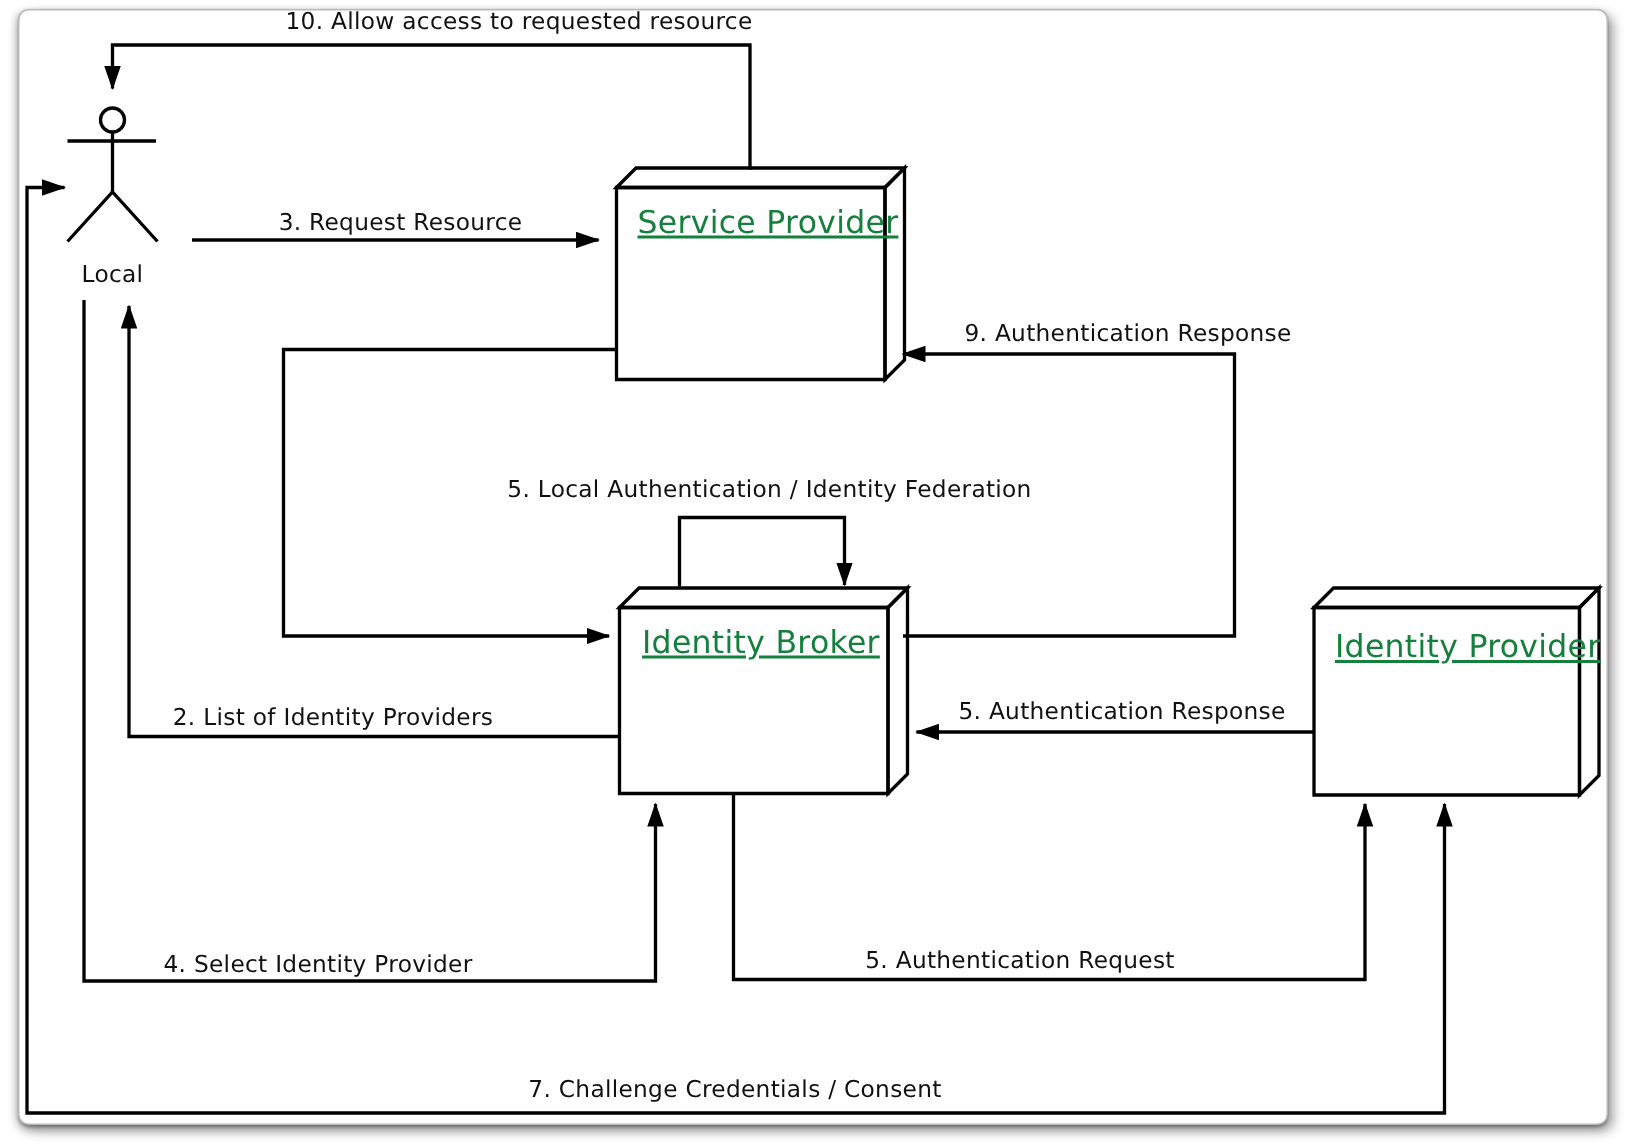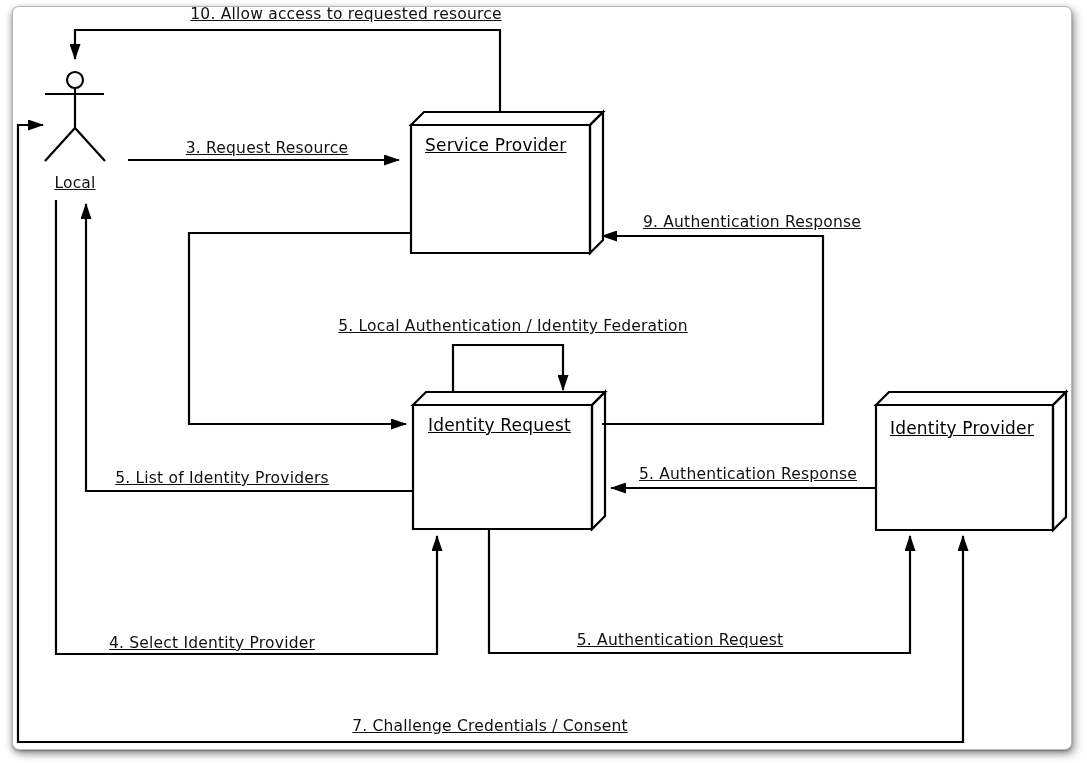--- a/index.html
+++ b/index.html
@@ -10,24 +10,24 @@
   }
   #card{
     position:absolute;left:12px;top:6px;width:1058px;height:742px;
     background:#ffffff;border:1px solid #b9b9b9;border-radius:7px;
     box-shadow:3px 4px 8px rgba(0,0,0,0.38), -2px 2px 6px rgba(0,0,0,0.18), 0 1px 2px rgba(0,0,0,0.25);
   }
   svg{position:absolute;left:0;top:0;}
   .stroke{stroke:#000;stroke-width:2.2;fill:none;}
   .lbl{
     position:absolute;font-size:15.5px;color:#111;white-space:nowrap;
-    letter-spacing:0.2px;transform:translateX(-50%);line-height:1.05;text-decoration:underline;
+    letter-spacing:0.2px;transform:translateX(-50%);line-height:1.05;
   }
   .node-title{
-    position:absolute;font-size:17px;color:#000000;white-space:nowrap;
+    position:absolute;font-size:21px;color:#15803d;white-space:nowrap;
     letter-spacing:0.2px;text-decoration:underline;line-height:1.05;
   }
 </style>
 </head>
 <body>
 
 <div id="stage">
   <div id="card"></div>
 
   <svg width="1087" height="763" viewBox="0 0 1087 763">
@@ -75,22 +75,22 @@
       <path class="stroke" d="M75,88 V128"></path>
       <path class="stroke" d="M45,161 L75,128 L105,161"></path>
     </g>
   </svg>
 
   <div class="lbl" style="left:346px;top:6px">10. Allow access to requested resource</div>
   <div class="lbl" style="left:267px;top:140px">3. Request Resource</div>
   <div class="lbl" style="left:752px;top:214px">9. Authentication Response</div>
   <div class="lbl" style="left:513px;top:318px">5. Local Authentication / Identity Federation</div>
   <div class="lbl" style="left:748px;top:466px">5. Authentication Response</div>
-  <div class="lbl" style="left:222px;top:470px">5. List of Identity Providers</div>
+  <div class="lbl" style="left:222px;top:470px">2. List of Identity Providers</div>
   <div class="lbl" style="left:212px;top:635px">4. Select Identity Provider</div>
   <div class="lbl" style="left:680px;top:632px">5. Authentication Request</div>
   <div class="lbl" style="left:490px;top:718px">7. Challenge Credentials / Consent</div>
 
   <div class="lbl" style="left:75px;top:175px">Local</div>
   <div class="node-title" style="left:425px;top:137px">Service Provider</div>
-  <div class="node-title" style="left:428px;top:417px">Identity Request</div>
+  <div class="node-title" style="left:428px;top:417px">Identity Broker</div>
   <div class="node-title" style="left:890px;top:420px">Identity Provider</div>
 </div>
 
 </body></html>

